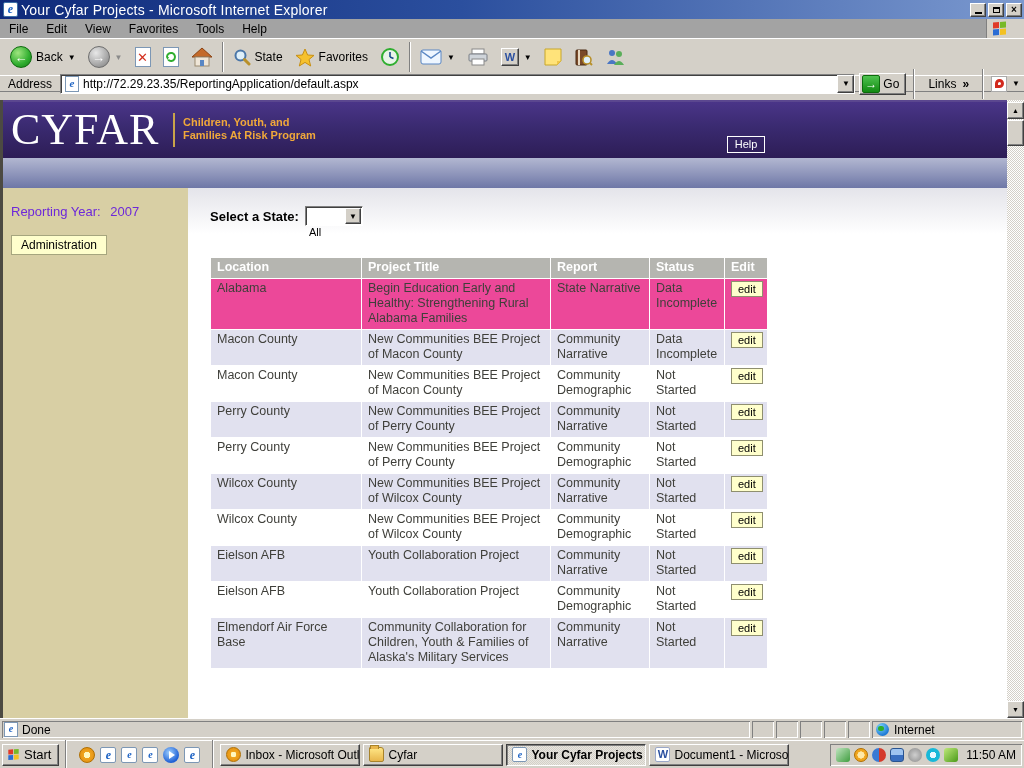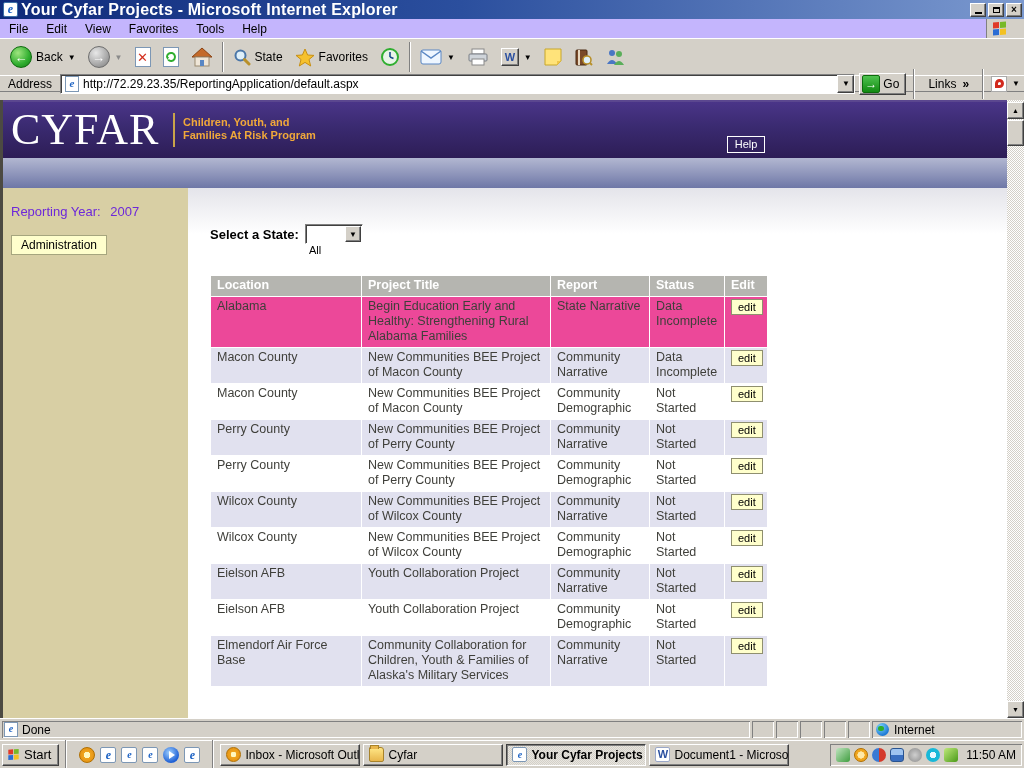--- a/index.html
+++ b/index.html
@@ -10,27 +10,27 @@
   
   .raised { background:#d4d0c8; border:1px solid; border-color:#ffffff #404040 #404040 #ffffff; box-shadow:inset -1px -1px 0 #808080; }
   .etch-v { width:2px; border-left:1px solid #808080; border-right:1px solid #ffffff; }
 
   
   .titlebar { position:absolute; top:0; left:0; width:1024px; height:19px;
     background:linear-gradient(90deg,#0f2a7a 0%,#2b4f9e 45%,#7b99cf 100%);
     display:flex; align-items:center; padding:0 2px; }
   .titlebar .app-icon { width:15px; height:15px; margin:0 3px 0 1px; background:#fff; border:1px solid #3b6ea5; border-radius:2px;
     color:#1c62c4; font-family:"Liberation Serif",serif; font-weight:bold; font-style:italic; font-size:12px; line-height:12px; text-align:center; }
-  .titlebar .title-text { color:#fff; font-weight:bold; font-size:16px; letter-spacing:.2px; flex:1; white-space:nowrap; overflow:hidden; }
+  .titlebar .title-text { color:#fff; font-weight:normal; font-size:14px; letter-spacing:.2px; flex:1; white-space:nowrap; overflow:hidden; }
   .winbtn { width:16px; height:14px; margin-left:2px; display:flex; align-items:center; justify-content:center; font-size:10px; line-height:10px; font-weight:bold; color:#000; }
   .winbtn .minbar { width:7px; height:2px; background:#000; margin-top:7px; }
   .winbtn .restbox { width:7px; height:6px; border:1px solid #000; border-top-width:2px; }
 
   
-  .menubar { position:absolute; top:19px; left:0; width:1012px; height:19px; background:#c4b5fd; display:flex; align-items:center;text-align:center; }
+  .menubar { position:absolute; top:19px; left:0; width:1012px; height:19px; background:#a3a3a3; display:flex; align-items:center;text-align:center; }
   .menu-item { padding:2px 9px; cursor:default; }
   .menubar .spacer { flex:1; }
   .winflag { width:26px; height:19px; background:#d4d0c8; border-left:1px solid #808080; display:flex; align-items:center; justify-content:center; }
   .flag { display:grid; grid-template-columns:6px 6px; grid-template-rows:6px 6px; gap:1px; transform:skewY(-4deg); }
   .flag i:nth-child(1){background:#e03a28;} .flag i:nth-child(2){background:#77b928;}
   .flag i:nth-child(3){background:#2a6cd4;} .flag i:nth-child(4){background:#f3c122;}
 
   
   .toolbar { position:absolute; top:38px; left:0; width:1024px; height:37px; background:#d4d0c8;
     border-top:1px solid #fff; display:flex; align-items:center; padding:0 4px; }
@@ -74,21 +74,21 @@
   .help-btn { position:absolute; left:724px; top:34px; width:38px; height:17px; background:transparent; border:1px solid #fff;
     color:#fff; font-size:11px; text-align:center; line-height:15px; font-family:"Liberation Sans",sans-serif; }
   .slate-band { height:30px; background:linear-gradient(180deg,#b2b7d1 0%,#8d94ba 55%,#6e77a6 100%); }
 
   .body-row { display:flex; height:530px; }
   .sidebar { width:185px; background:#d8cfa4; padding:16px 8px 0 8px; flex:none; }
   .ry-line { font-size:13px; color:#6d28d9; }
   .ry-line .ry-val { margin-left:6px; }
   .admin-btn { margin-top:16px; background:#ffffcc; border:1px solid #a6a67e; font-size:12px; padding:2px 9px; font-family:"Liberation Sans",sans-serif; }
 
-  .main { flex:1; background:linear-gradient(180deg,#e4e4ea 0px,#ffffff 46px); padding:36px 0 0 22px; }
+  .main { flex:1; background:linear-gradient(180deg,#e4e4ea 0px,#ffffff 46px); padding:18px 0 0 22px; }
   .state-row { display:flex; align-items:center; gap:6px; }
   .state-label { font-weight:bold; font-size:13px; }
   .state-select { display:flex; align-items:center; width:58px; height:20px; background:#fff;
     border:1px solid; border-color:#808080 #fff #fff #808080; box-shadow:inset 1px 1px 0 #404040; }
   .state-select .sel-val { flex:1; padding-left:3px; font-size:11px;margin-top:32px; }
   .state-select .sel-btn { width:16px; height:16px; margin-right:1px; display:flex; align-items:center; justify-content:center; font-size:8px; }
 
   
   .proj-table { margin-top:31px; border-collapse:separate; border-spacing:1px; background:#fff; table-layout:fixed; width:558px; }
   .proj-table th { background:#b5b5b0; color:#fff; font-weight:bold; font-size:12.5px; text-align:left; padding:2px 6px 3px 6px; line-height:15px; }

